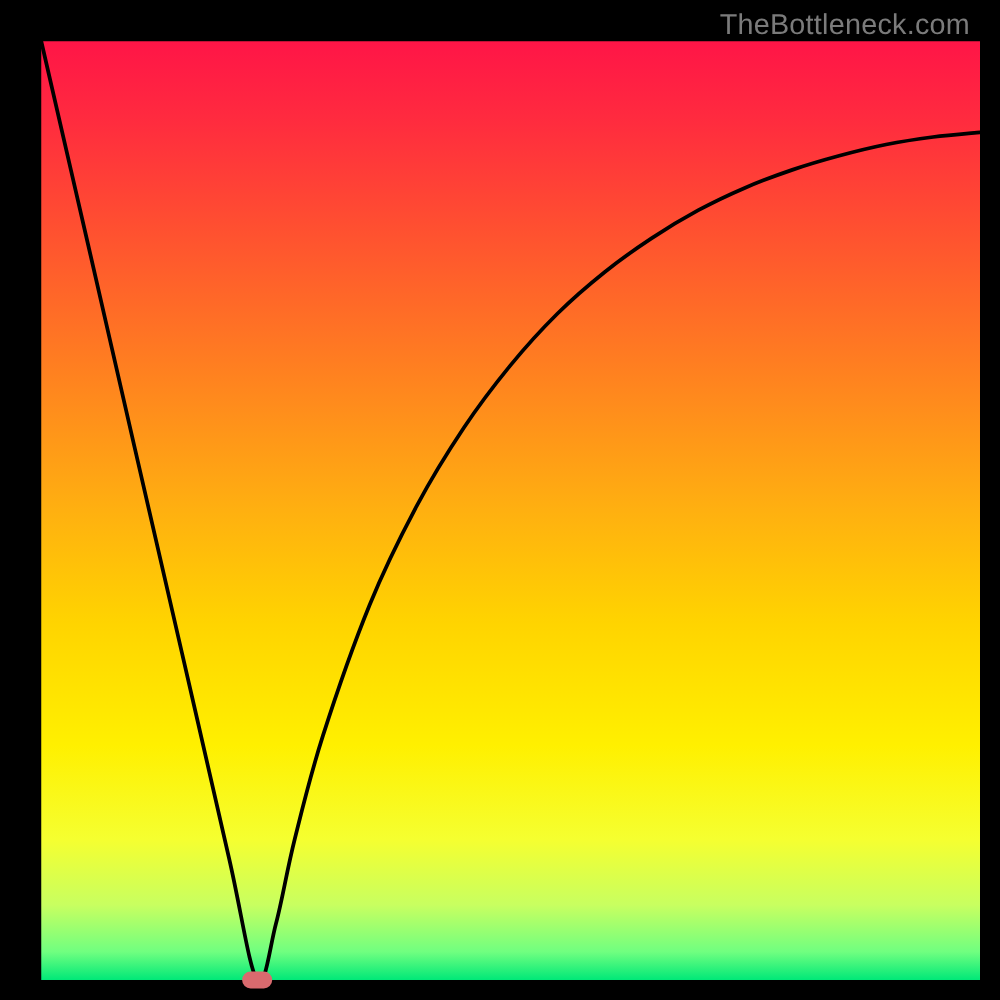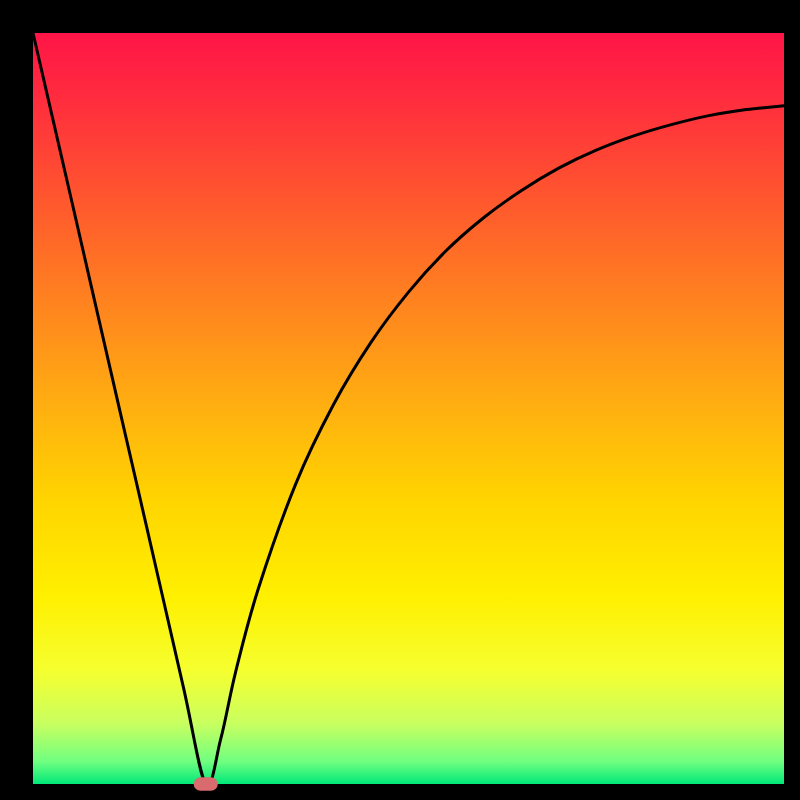--- a/index.html
+++ b/index.html
@@ -23,13 +23,14 @@
           <stop offset="85%" stop-color="#f5ff30"></stop>
           <stop offset="92%" stop-color="#c8ff60"></stop>
           <stop offset="97%" stop-color="#70ff80"></stop>
           <stop offset="100%" stop-color="#00e878"></stop>
         </linearGradient>
       </defs>
       <rect x="33" y="33" width="751" height="751" fill="url(#bg)"></rect>
       <path d="M33.00 33.00 C39.26 60.16,58.03 141.52,70.55 195.97 C83.07 250.41,95.58 305.24,108.10 359.69 C120.62 414.13,133.13 468.20,145.65 522.65 C158.17 577.10,173.19 642.81,183.20 686.37 C193.21 729.93,199.47 775.24,205.73 784.00 C211.99 792.76,215.74 757.72,220.75 738.94 C225.76 720.17,229.51 696.38,235.77 671.35 C242.03 646.32,248.29 620.03,258.30 588.74 C268.31 557.45,283.33 514.27,295.85 483.60 C308.37 452.93,320.88 428.28,333.40 404.75 C345.92 381.21,358.43 361.19,370.95 342.41 C383.47 323.64,395.98 307.37,408.50 292.09 C421.02 276.82,433.53 263.18,446.05 250.79 C458.57 238.40,471.08 227.76,483.60 217.75 C496.12 207.73,508.63 198.97,521.15 190.71 C533.67 182.45,546.18 174.94,558.70 168.18 C571.22 161.42,583.73 155.54,596.25 150.16 C608.77 144.77,621.28 140.14,633.80 135.89 C646.32 131.63,658.83 128.00,671.35 124.62 C683.87 121.24,696.38 118.11,708.90 115.61 C721.42 113.11,733.93 111.23,746.45 109.60 C758.97 107.97,777.74 106.47,784.00 105.85" fill="none" stroke="#000000" stroke-width="3" stroke-linecap="round" stroke-linejoin="round"></path>
       <rect x="193.71400000000003" y="777.241" width="24.032" height="13.518000000000002" rx="6.759000000000001" ry="6.759000000000001" fill="#d96a6e"></rect>
     </svg>
+<div class="wm">TheBottleneck.com</div>
 </div>
 
 </body></html>

